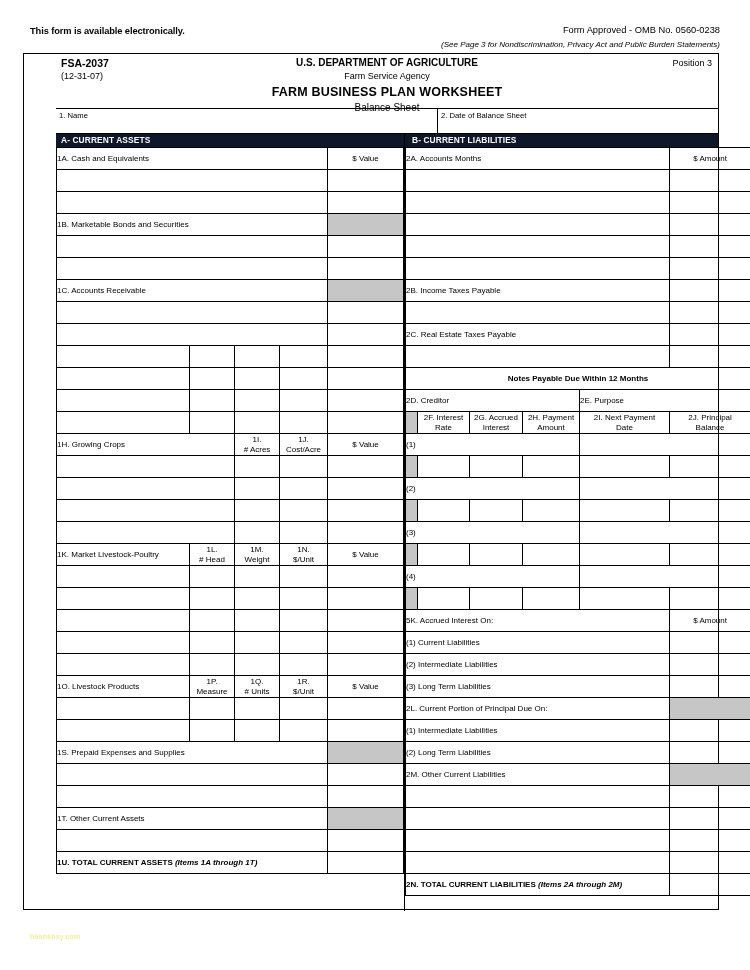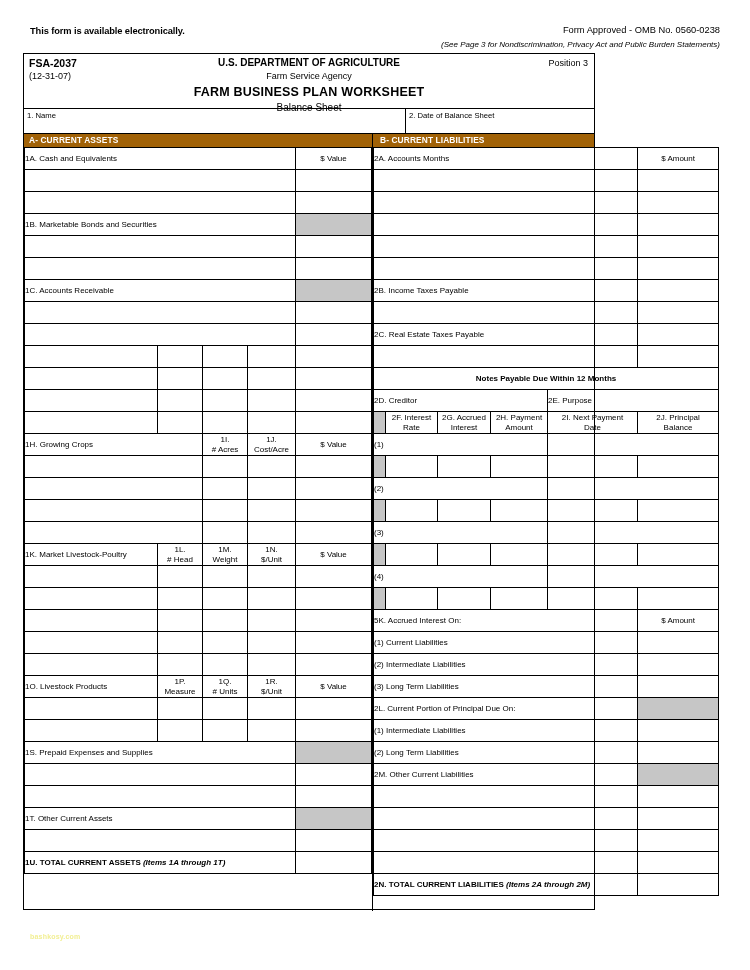--- a/index.html
+++ b/index.html
@@ -33,22 +33,23 @@
   #statements-line {
     position: absolute; right: 30px; top: 40px;
     font-size: 8px; font-style: italic;
     white-space: nowrap;
   }
 
   
   #form-frame {
     position: absolute;
     left: 23px; top: 53px;
-    width: 572px; height: 857px;
+    width: 696px; height: 857px;
     border: 1.4px solid #000;
+    padding-left: 32px;
   }
 
   
   #title-block {
     position: relative;
     height: 55px;
     border-bottom: 1.2px solid #000;
   }
   #form-number {
     position: absolute; left: 5px; top: 3px;
@@ -112,21 +113,21 @@
     position: absolute; left: 0; top: 0;
     width: 349px; height: 100%;
     border-right: 1.4px solid #000;
   }
   #col-liab {
     position: absolute; left: 349px; top: 0; right: 0; height: 100%;
   }
 
   
   .sec-bar {
-    background: #a16207; color: #fff;
+    background: #0f172a; color: #fff;
     font-size: 8.4px; font-weight: bold;
     height: 13px; line-height: 13px;
     padding-left: 5px;
     letter-spacing: 0.1px;
   }
   #col-liab .sec-bar { padding-left: 7px; }
 
   
   table.grid {
     border-collapse: collapse;

